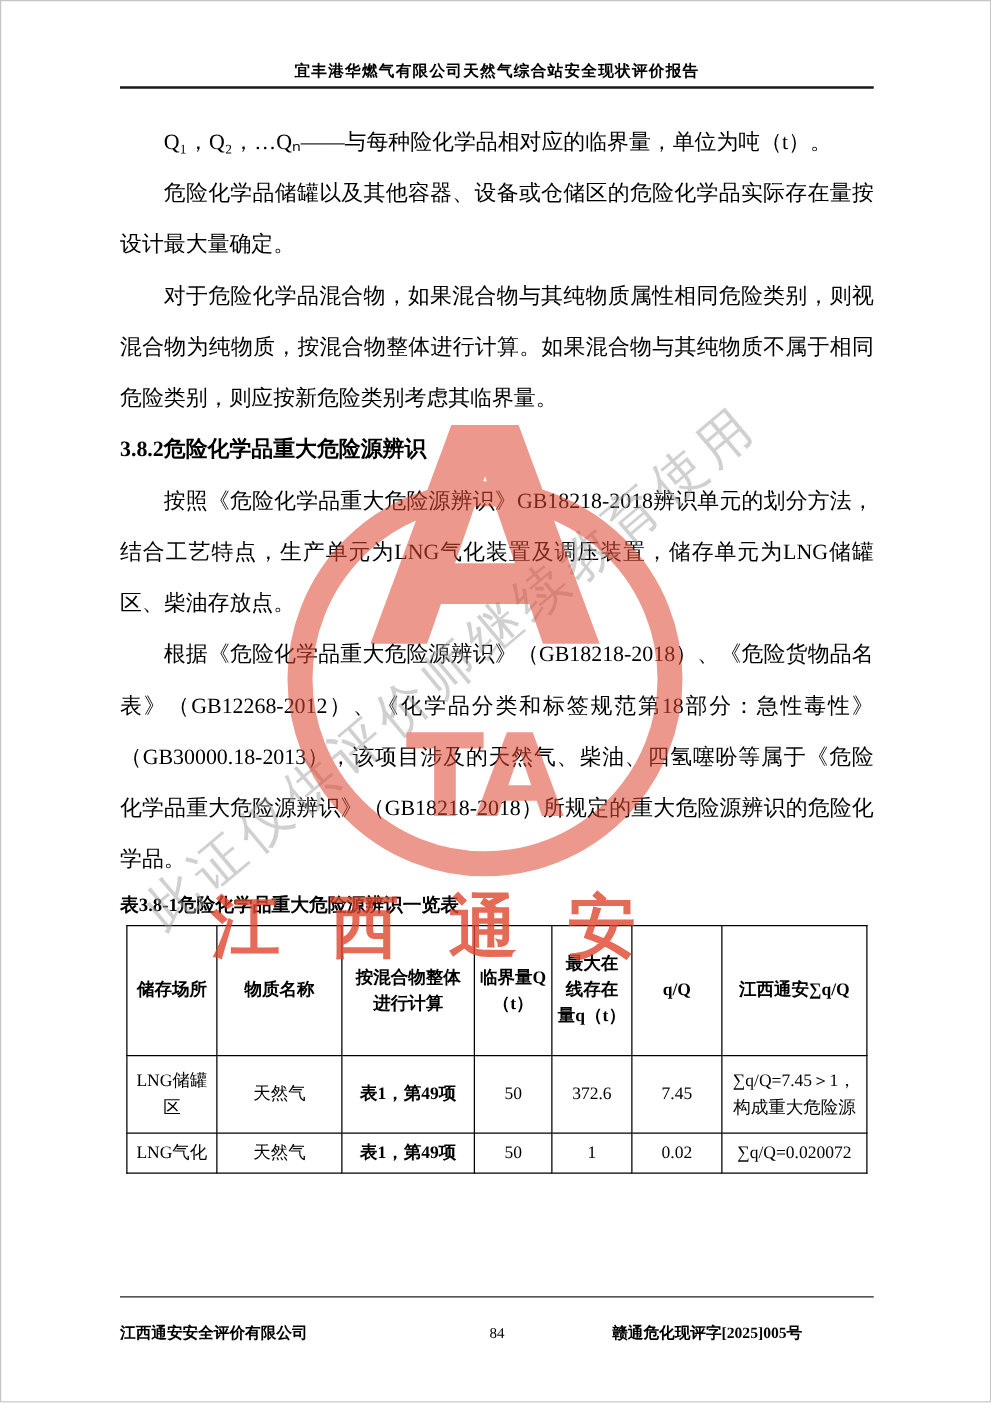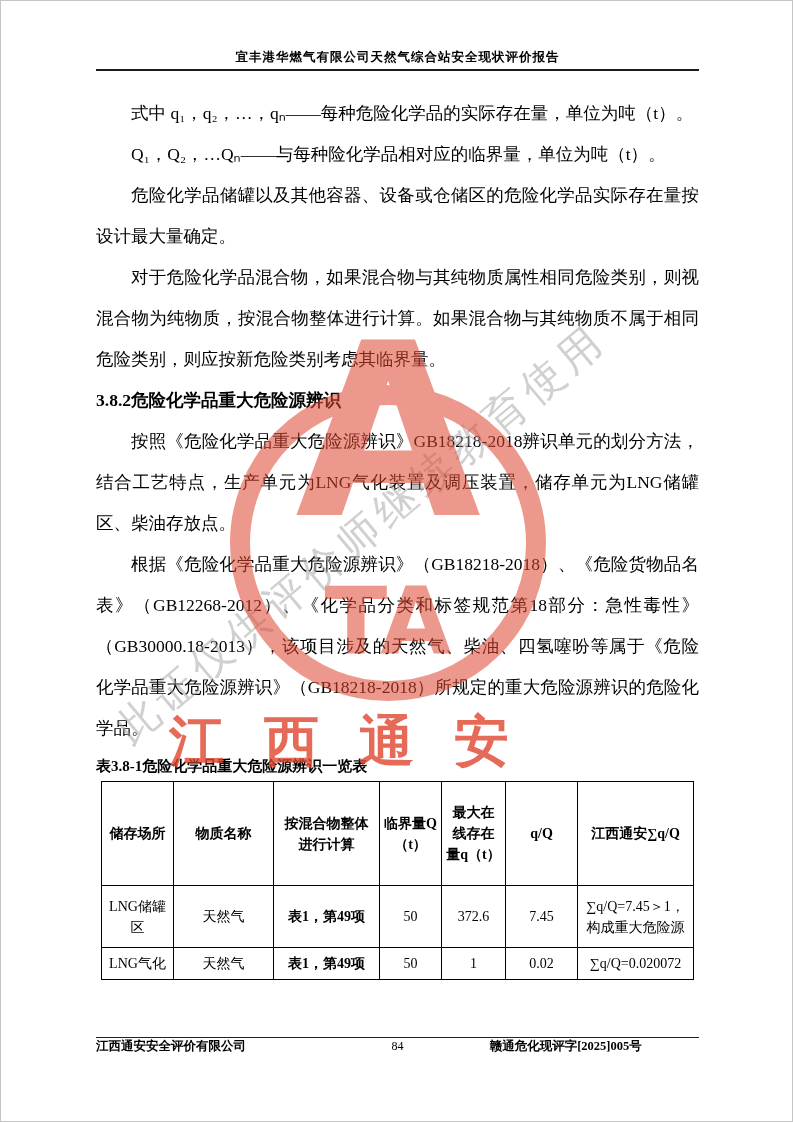--- a/index.html
+++ b/index.html
@@ -23,21 +23,21 @@
     border:1px solid #000; font-size:14px; line-height:21px;
     text-align:center; vertical-align:middle; padding:2px 4px; word-break:break-all;
   }
   .hazard-table th { font-weight:bold; }
   .hazard-table thead tr { height:104px; }
   .hazard-table tr.row-1 { height:62px; }
   .hazard-table tr.row-2 { height:32px; }
   .cell-bold { font-weight:bold; }
   .page-footer {
     position:absolute; left:95px; top:1036px; width:603px;
-    border-top:1.5px solid #222; padding-top:0;
+    border-top:1.5px solid #222; padding-top:20px;
     display:flex; align-items:baseline; font-size:12.5px;
   }
   .footer-company { flex:1; text-align:left; font-weight:bold; }
   .footer-page { width:70px; text-align:center; font-size:12px; }
   .footer-doc { flex:1; text-align:center; font-weight:bold; }
   .watermark-layer { position:absolute; inset:0; pointer-events:none; z-index:5; }
   .wm-diagonal {
     position:absolute; left:30px; top:505px; width:660px; text-align:center;
     white-space:nowrap; transform:rotate(-40deg);
     font-size:42px; letter-spacing:6px; color:#a3a3a3; opacity:.5;
@@ -52,21 +52,20 @@
 </head>
 <body>
 
 <div class="page">
 
   <header class="page-header">
     <div>宜丰港华燃气有限公司天然气综合站安全现状评价报告</div>
   </header>
 
   <main class="content">
-    <p class="para">式中 q₁，q₂，…，qₙ——每种危险化学品的实际存在量，单位为吨（t）。</p>
     <p class="para">Q₁，Q₂，…Qₙ——与每种险化学品相对应的临界量，单位为吨（t）。</p>
     <p class="para">危险化学品储罐以及其他容器、设备或仓储区的危险化学品实际存在量按设计最大量确定。</p>
     <p class="para">对于危险化学品混合物，如果混合物与其纯物质属性相同危险类别，则视混合物为纯物质，按混合物整体进行计算。如果混合物与其纯物质不属于相同危险类别，则应按新危险类别考虑其临界量。</p>
     <h3 class="heading">3.8.2危险化学品重大危险源辨识</h3>
     <p class="para">按照《危险化学品重大危险源辨识》GB18218-2018辨识单元的划分方法，结合工艺特点，生产单元为LNG气化装置及调压装置，储存单元为LNG储罐区、柴油存放点。</p>
     <p class="para">根据《危险化学品重大危险源辨识》（GB18218-2018）、《危险货物品名表》（GB12268-2012）、《化学品分类和标签规范第18部分：急性毒性》（GB30000.18-2013），该项目涉及的天然气、柴油、四氢噻吩等属于《危险化学品重大危险源辨识》（GB18218-2018）所规定的重大危险源辨识的危险化学品。</p>
 
     <div class="table-caption">表3.8-1危险化学品重大危险源辨识一览表</div>
 
     <table class="hazard-table">

